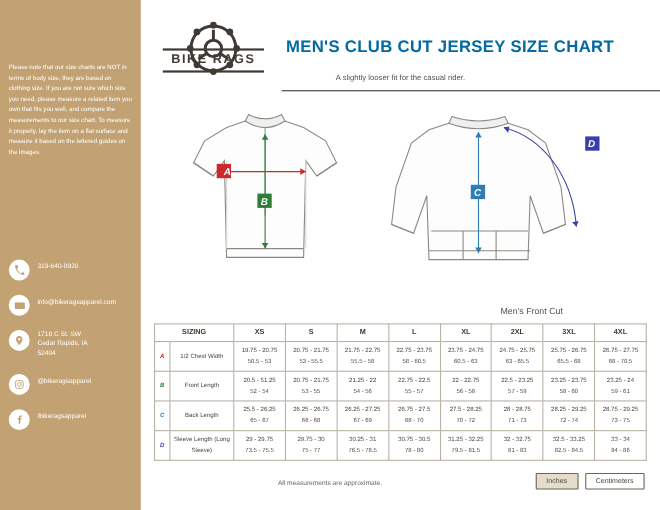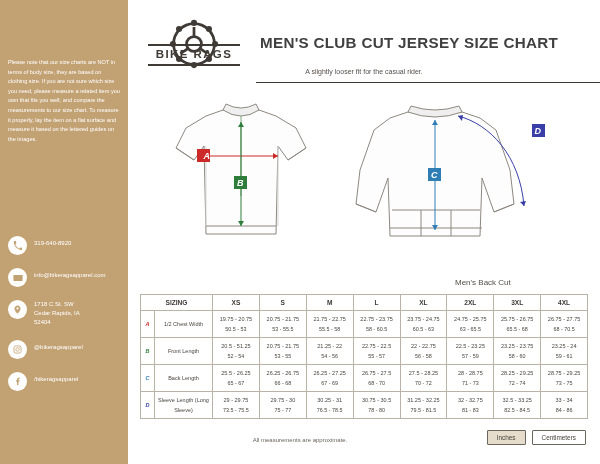--- a/index.html
+++ b/index.html
@@ -38,21 +38,21 @@
   .logo-wrap { position:absolute; left:12px; top:8px; width:108px; height:74px; }
   .cog { position:absolute; left:20px; top:2px; }
   .logo-text {
     position:absolute; left:0; top:40px; width:108px; text-align:center;
     font-size:11.5px; font-weight:bold; letter-spacing:1.4px; color:#3f3a33;
     font-family:"Liberation Sans", sans-serif;
   }
   .logo-rule { position:absolute; left:8px; width:92px; height:1.6px; background:#3f3a33; }
   .title {
     position:absolute; left:132px; top:34px; width:330px;
-    font-size:15.2px; font-weight:bold; letter-spacing:0.3px; color:#404040;
+    font-size:15.2px; font-weight:bold; letter-spacing:0.3px; color:#0369a1;
   }
   .hdr-line { position:absolute; left:128px; top:82px; width:456px; height:1px; background:#3d3a35; }
 
   
   .subtitle {
     position:absolute; left:128px; top:68px; width:472px; text-align:center;
     font-size:7px; color:#55504a;
   }
 
   
@@ -264,21 +264,21 @@
       <g stroke="#3a3fa8" stroke-width="1" fill="none">
         <path d="M330 30 C362 38 392 70 396 120"></path>
         <path d="M330 30 l5 -1 l-1 6 z" fill="#3a3fa8" stroke="none"></path>
         <path d="M396 120 l-4 -4 l6 -1 z" fill="#3a3fa8" stroke="none"></path>
         <rect x="404" y="38" width="13" height="13" fill="#3a3fa8" stroke="none"></rect>
       </g>
       <text class="ltr" x="406.5" y="48" font-size="9" fill="#ffffff">D</text>
     </svg>
   </div>
 
-  <div class="tbl-sub">Men's Back Cut</div>
+  <div class="tbl-sub">Men's Front Cut</div>
 
   <table class="size">
     <thead>
       <tr>
         <th colspan="2">SIZING</th>
         <th>XS</th>
         <th>S</th>
         <th>M</th>
         <th>L</th>
         <th>XL</th>

